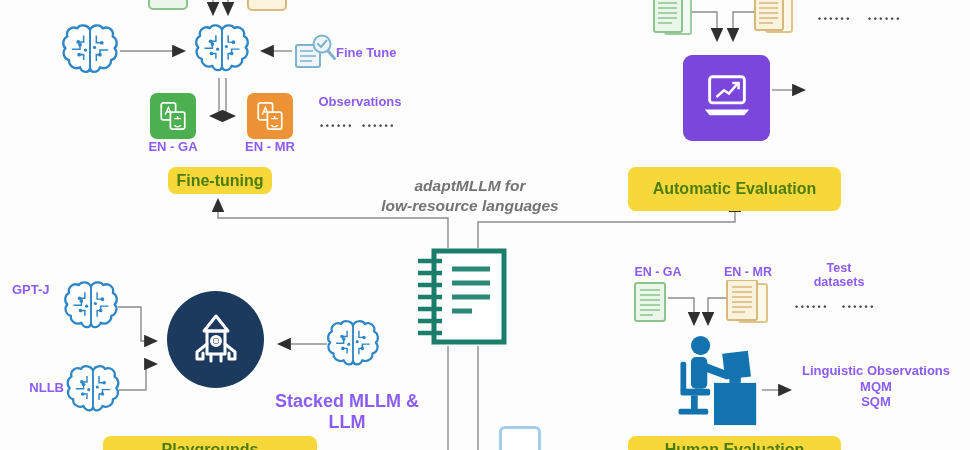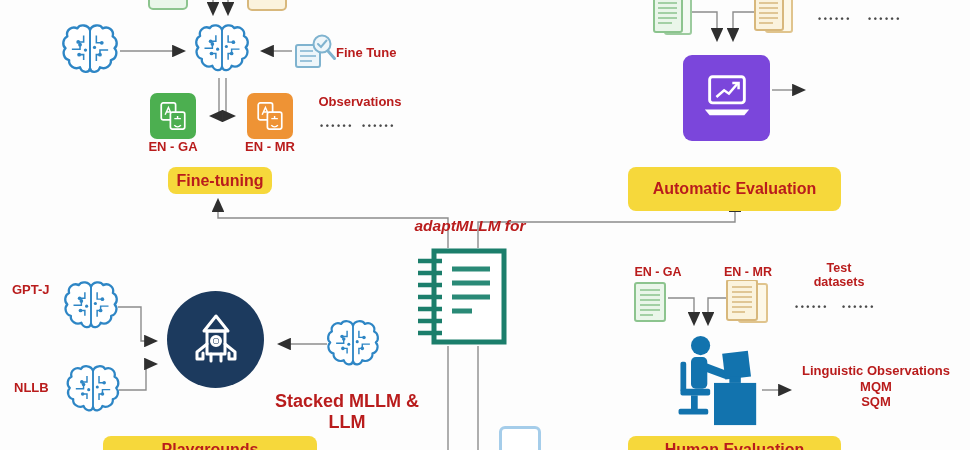--- a/index.html
+++ b/index.html
@@ -2,39 +2,39 @@
 <html><head>
 <meta charset="utf-8">
 <style>
   html,body{margin:0;padding:0;background:#fff;}
   #canvas{
     position:relative;width:970px;height:450px;overflow:hidden;
     background:#fdfdfd;font-family:"Liberation Sans",sans-serif;
   }
   .abs{position:absolute;}
   .lbl{
-    position:absolute;font-weight:bold;color:#b91c1c;font-size:13px;
+    position:absolute;font-weight:bold;color:#8b5cf6;font-size:13px;
     text-align:center;line-height:1.15;white-space:pre-line;
   }
   .badge{
     position:absolute;background:#f6d83b;border-radius:8px;
     display:flex;align-items:center;justify-content:center;
-    font-weight:bold;color:#b91c1c;font-size:16px;
+    font-weight:bold;color:#4d7c0f;font-size:16px;
   }
   .dots{
     position:absolute;font-size:9px;font-weight:bold;color:#4a4a4a;
     letter-spacing:2.5px;line-height:1;
   }
   .square-icon{
     position:absolute;width:46px;height:46px;border-radius:7px;
     display:flex;align-items:center;justify-content:center;
   }
   .title{
-    position:absolute;font-weight:bold;font-style:italic;color:#b91c1c;
-    font-size:15.5px;text-align:center;line-height:1.3;margin-top:40px;
+    position:absolute;font-weight:bold;font-style:italic;color:#737373;
+    font-size:15.5px;text-align:center;line-height:1.3;
   }
   .circle{
     position:absolute;border-radius:50%;background:#1c3a5e;
     display:flex;align-items:center;justify-content:center;
   }
   svg{display:block;}
 </style>
 </head>
 <body>
 
@@ -130,20 +130,21 @@
   <div class="lbl" style="left:237px;top:140px;width:66px">EN - MR</div>
 
   <div class="lbl" style="left:315px;top:95px;width:90px">Observations</div>
   <div class="dots" style="left:320px;top:122px">••••••</div>
   <div class="dots" style="left:362px;top:122px">••••••</div>
 
   <div class="badge" style="left:168px;top:167px;width:104px;height:27px">Fine-tuning</div>
 
   <div class="title" style="left:355px;top:176px;width:230px">
     <div>adaptMLLM for</div>
+    <div>low-resource languages</div>
   </div>
 
   <div class="abs" style="left:410px;top:245px">
     <svg width="100" height="103" viewBox="0 0 100 103">
       <rect x="24" y="6" width="70" height="91" fill="#ffffff" stroke="#1b7e6b" stroke-width="5"></rect>
       <path d="M8 16 H32 M8 28 H32 M8 40 H32 M8 52 H32 M8 64 H32 M8 76 H32 M8 88 H32" stroke="#1b7e6b" stroke-width="4.6" fill="none"></path>
       <path d="M42 24 H80 M42 38 H80 M42 52 H80 M42 66 H62" stroke="#2a8a77" stroke-width="5" fill="none"></path>
     </svg>
   </div>
 
@@ -174,21 +175,21 @@
   </div>
 
   <div class="badge" style="left:628px;top:167px;width:213px;height:44px">Automatic Evaluation</div>
 
   <div class="lbl" style="left:12px;top:283px;width:52px;text-align:left">GPT-J</div>
   <div class="abs" style="left:62px;top:279px;color:#2e86c5">
     <svg width="58" height="56" viewBox="0 0 64 64">
         <use href="#brain"></use>
       </svg>
   </div>
-  <div class="lbl" style="left:14px;top:381px;width:50px;text-align:left">NLLB</div>
+  <div class="lbl" style="left:14px;top:381px;width:50px;text-align:right">NLLB</div>
   <div class="abs" style="left:64px;top:363px;color:#2e86c5">
     <svg width="58" height="55" viewBox="0 0 64 64">
         <use href="#brain"></use>
       </svg>
   </div>
 
   <div class="circle" style="left:167px;top:291px;width:97px;height:97px">
     <svg width="64" height="64" viewBox="0 0 64 64">
       <g fill="none" stroke="#fff" stroke-width="3" stroke-linejoin="round" stroke-linecap="round">
         <path d="M32 8 L44 23 H20 Z"></path>

